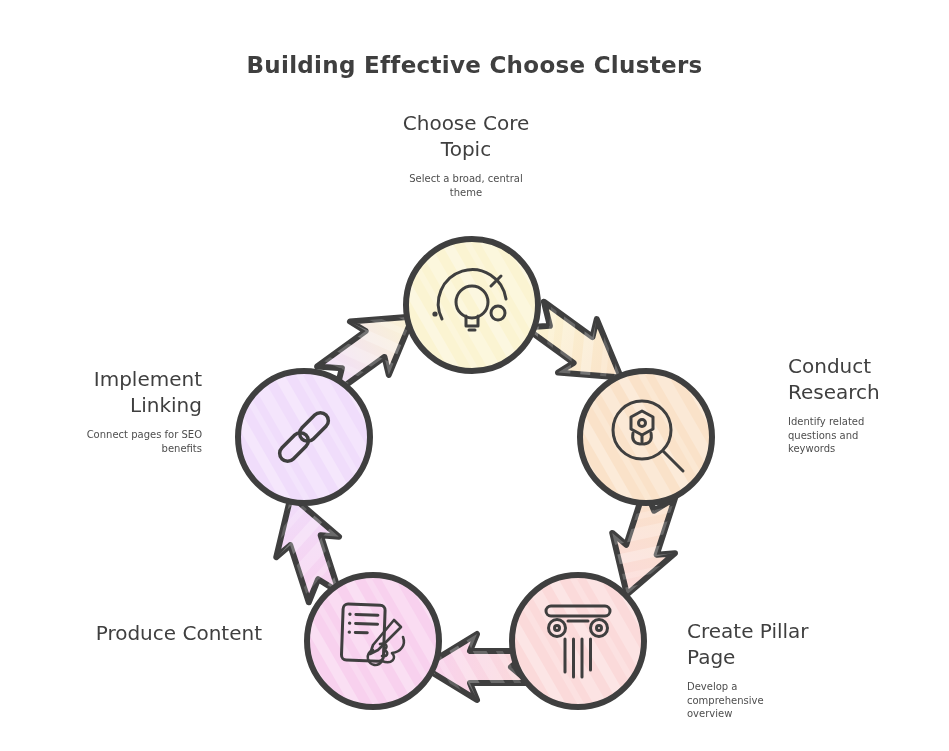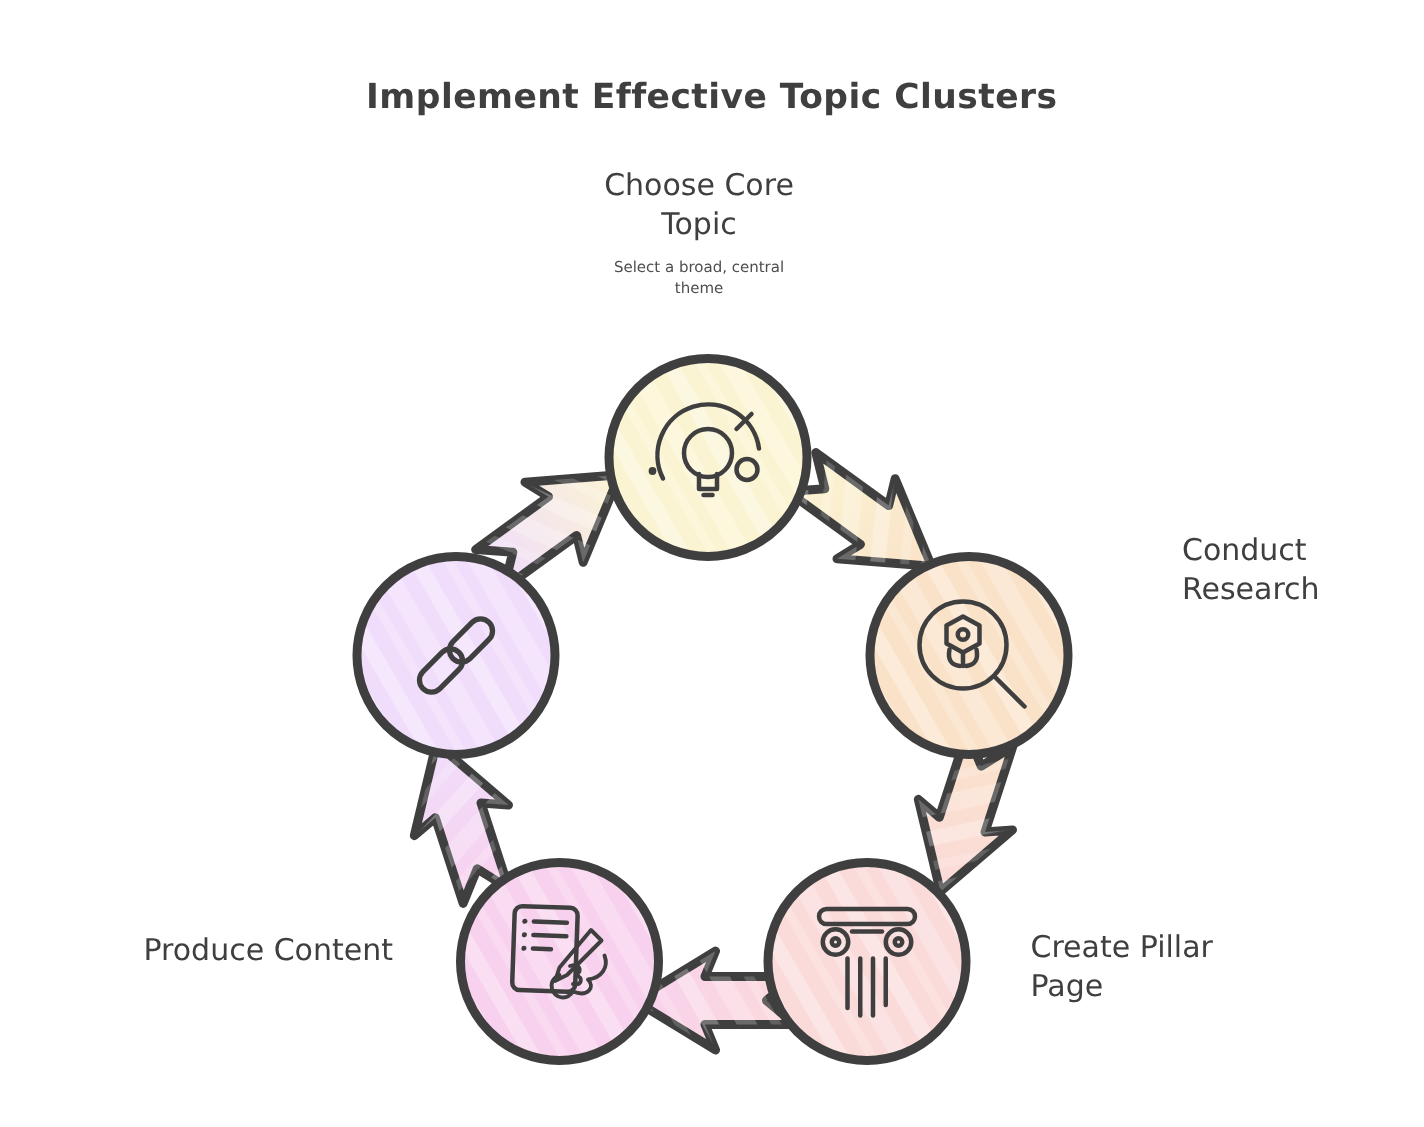--- a/index.html
+++ b/index.html
@@ -155,37 +155,49 @@
       <circle r="66" fill="#F0DDFB"></circle>
       <circle r="66" fill="url(#scratch)" opacity="0.55"></circle>
       <g stroke="#3f3f3f" stroke-width="3.5" fill="none" stroke-linecap="round" stroke-linejoin="round">
         <rect x="-27" y="2" width="34" height="16" rx="8" transform="rotate(-45 -10 10)"></rect>
         <rect x="-7" y="-18" width="34" height="16" rx="8" transform="rotate(-45 10 -10)"></rect>
       </g>
       <circle r="66" fill="none" stroke="#3f3f3f" stroke-width="6"></circle>
     </g>
   </svg>
 
-  <div class="title">Implement Effective Topic Clusters</div>
+  <div class="title">Building Effective Choose Clusters</div>
 
   <div class="step-group" id="g-top">
     <div class="step-label">Choose Core
 Topic</div>
     <div class="step-desc">Select a broad, central
 theme</div>
   </div>
 
   <div class="step-group" id="g-right">
     <div class="step-label">Conduct
 Research</div>
+    <div class="step-desc">Identify related
+questions and
+keywords</div>
   </div>
 
   <div class="step-group" id="g-br">
     <div class="step-label">Create Pillar
 Page</div>
+    <div class="step-desc">Develop a
+comprehensive
+overview</div>
   </div>
 
   <div class="step-group" id="g-bl">
     <div class="step-label">Produce Content</div>
   </div>
 
+  <div class="step-group" id="g-left">
+    <div class="step-label">Implement
+Linking</div>
+    <div class="step-desc">Connect pages for SEO
+benefits</div>
+  </div>
 
 </div>
 
 </body></html>

